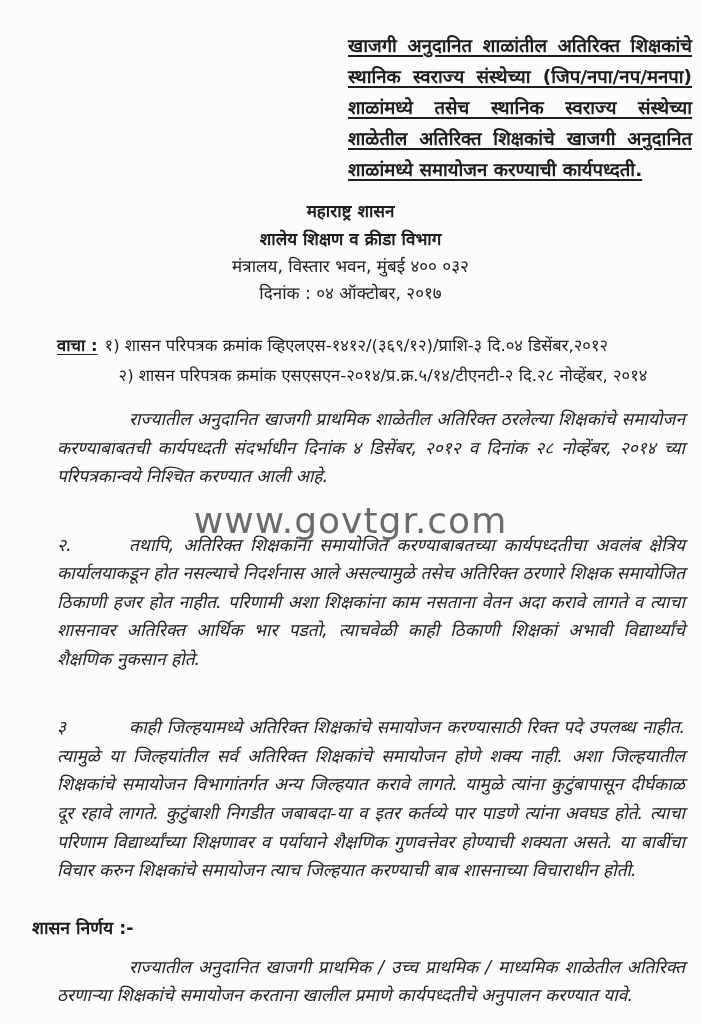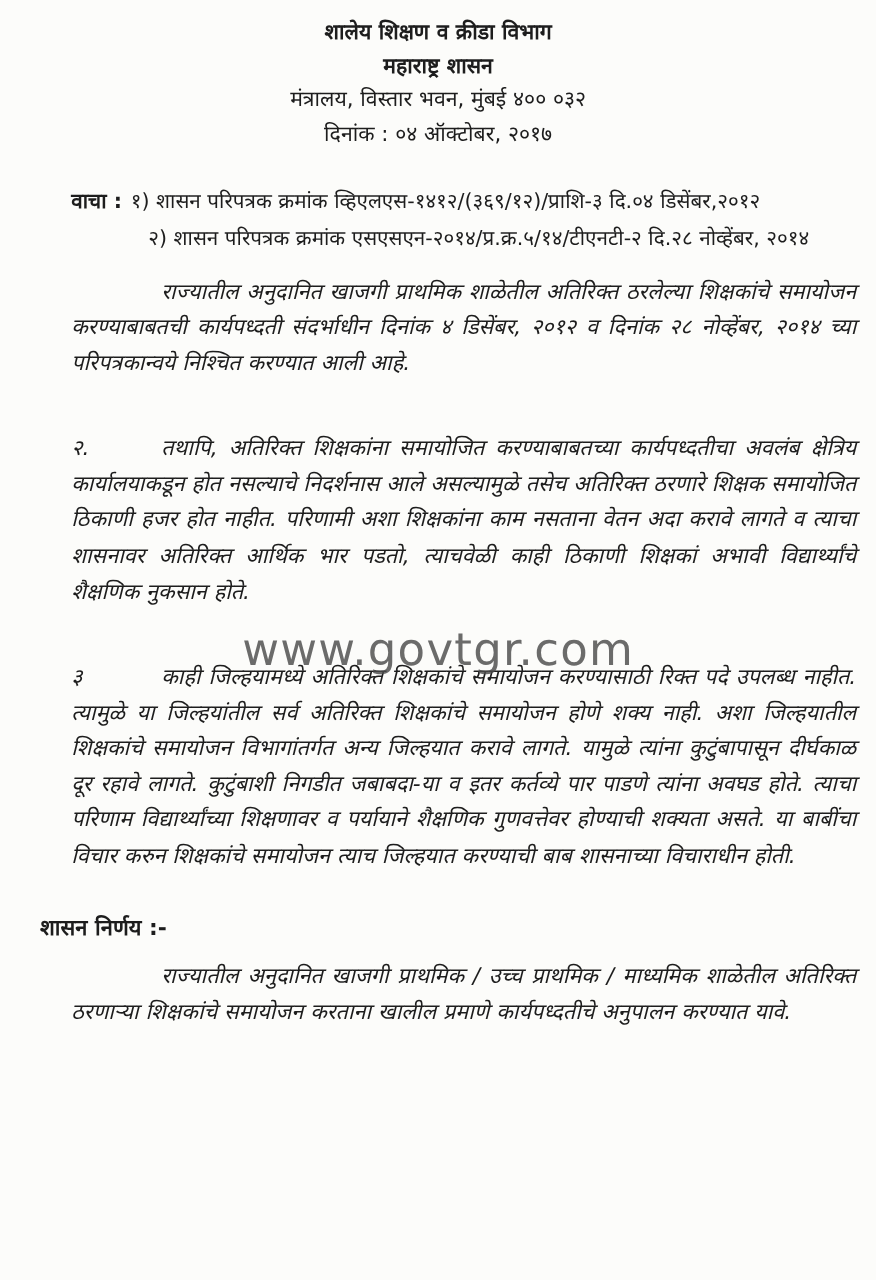--- a/index.html
+++ b/index.html
@@ -40,20 +40,21 @@
   
   .read-section {
     display: flex;
     align-items: flex-start;
     margin: 24px 16px 0 57px;
     font-size: 16.5px;
     line-height: 1.82;
   }
   .read-label {
     font-weight: bold;
+    text-decoration: underline;
     text-underline-offset: 3px;
     white-space: nowrap;
     margin-right: 7px;
   }
   .read-items { flex: 1; }
   .read-item-2 { margin-left: 14px; }
   
   .section-heading {
     margin: 30px 0 0 57px;
     font-size: 17.5px;
@@ -94,24 +95,25 @@
     font-family: "DejaVu Sans", "Liberation Sans", sans-serif;
   }
 </style>
 </head>
 <body>
 
 <div class="page">
 
   <div class="watermark">www.govtgr.com</div>
 
+  <div class="subject-block">खाजगी अनुदानित शाळांतील अतिरिक्त शिक्षकांचे स्थानिक स्वराज्य संस्थेच्या (जिप/नपा/नप/मनपा) शाळांमध्ये तसेच स्थानिक स्वराज्य संस्थेच्या शाळेतील अतिरिक्त शिक्षकांचे खाजगी अनुदानित शाळांमध्ये समायोजन करण्याची कार्यपध्दती.</div>
 
   <div class="gov-header">
+    <div class="bold-line">महाराष्ट्र शासन</div>
     <div class="bold-line">शालेय शिक्षण व क्रीडा विभाग</div>
-    <div class="bold-line">महाराष्ट्र शासन</div>
     <div>मंत्रालय, विस्तार भवन, मुंबई ४०० ०३२</div>
     <div>दिनांक : ०४ ऑक्टोबर, २०१७</div>
   </div>
 
   <div class="read-section">
     <span class="read-label">वाचा :</span>
     <div class="read-items">
       <div>१) शासन परिपत्रक क्रमांक व्हिएलएस-१४१२/(३६९/१२)/प्राशि-३ दि.०४ डिसेंबर,२०१२</div>
       <div class="read-item-2">२) शासन परिपत्रक क्रमांक एसएसएन-२०१४/प्र.क्र.५/१४/टीएनटी-२ दि.२८ नोव्हेंबर, २०१४</div>
     </div>

